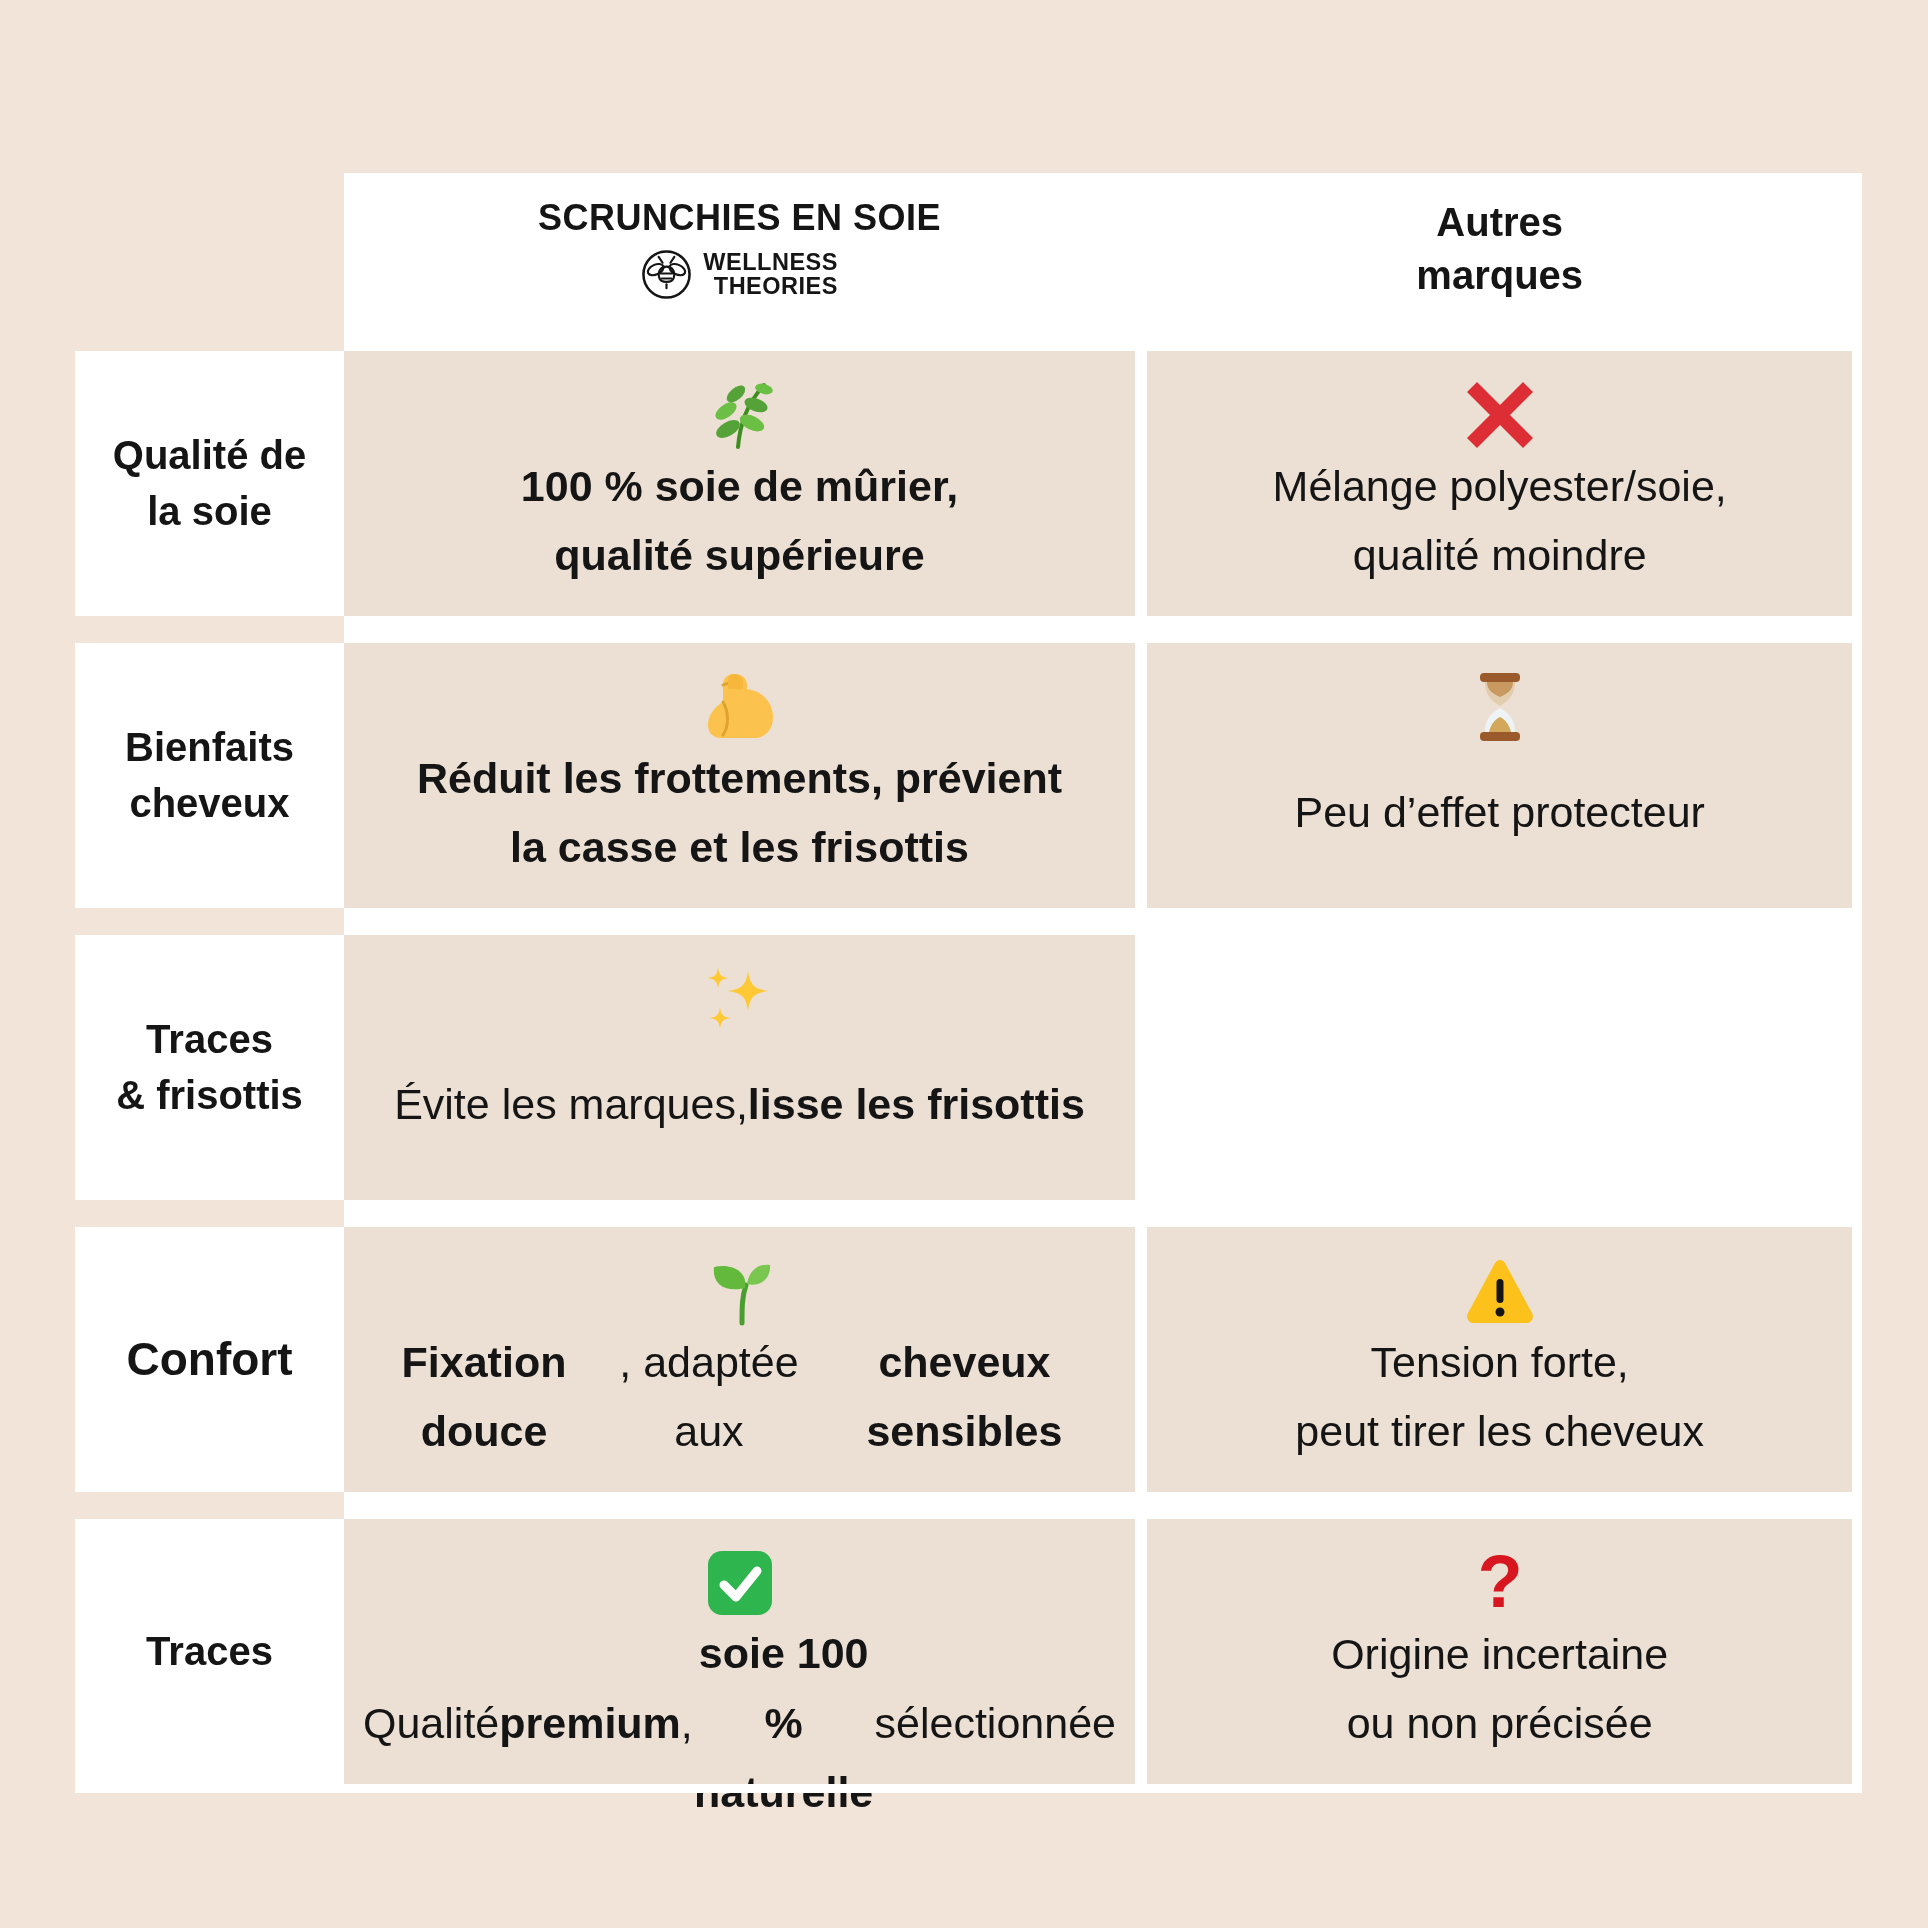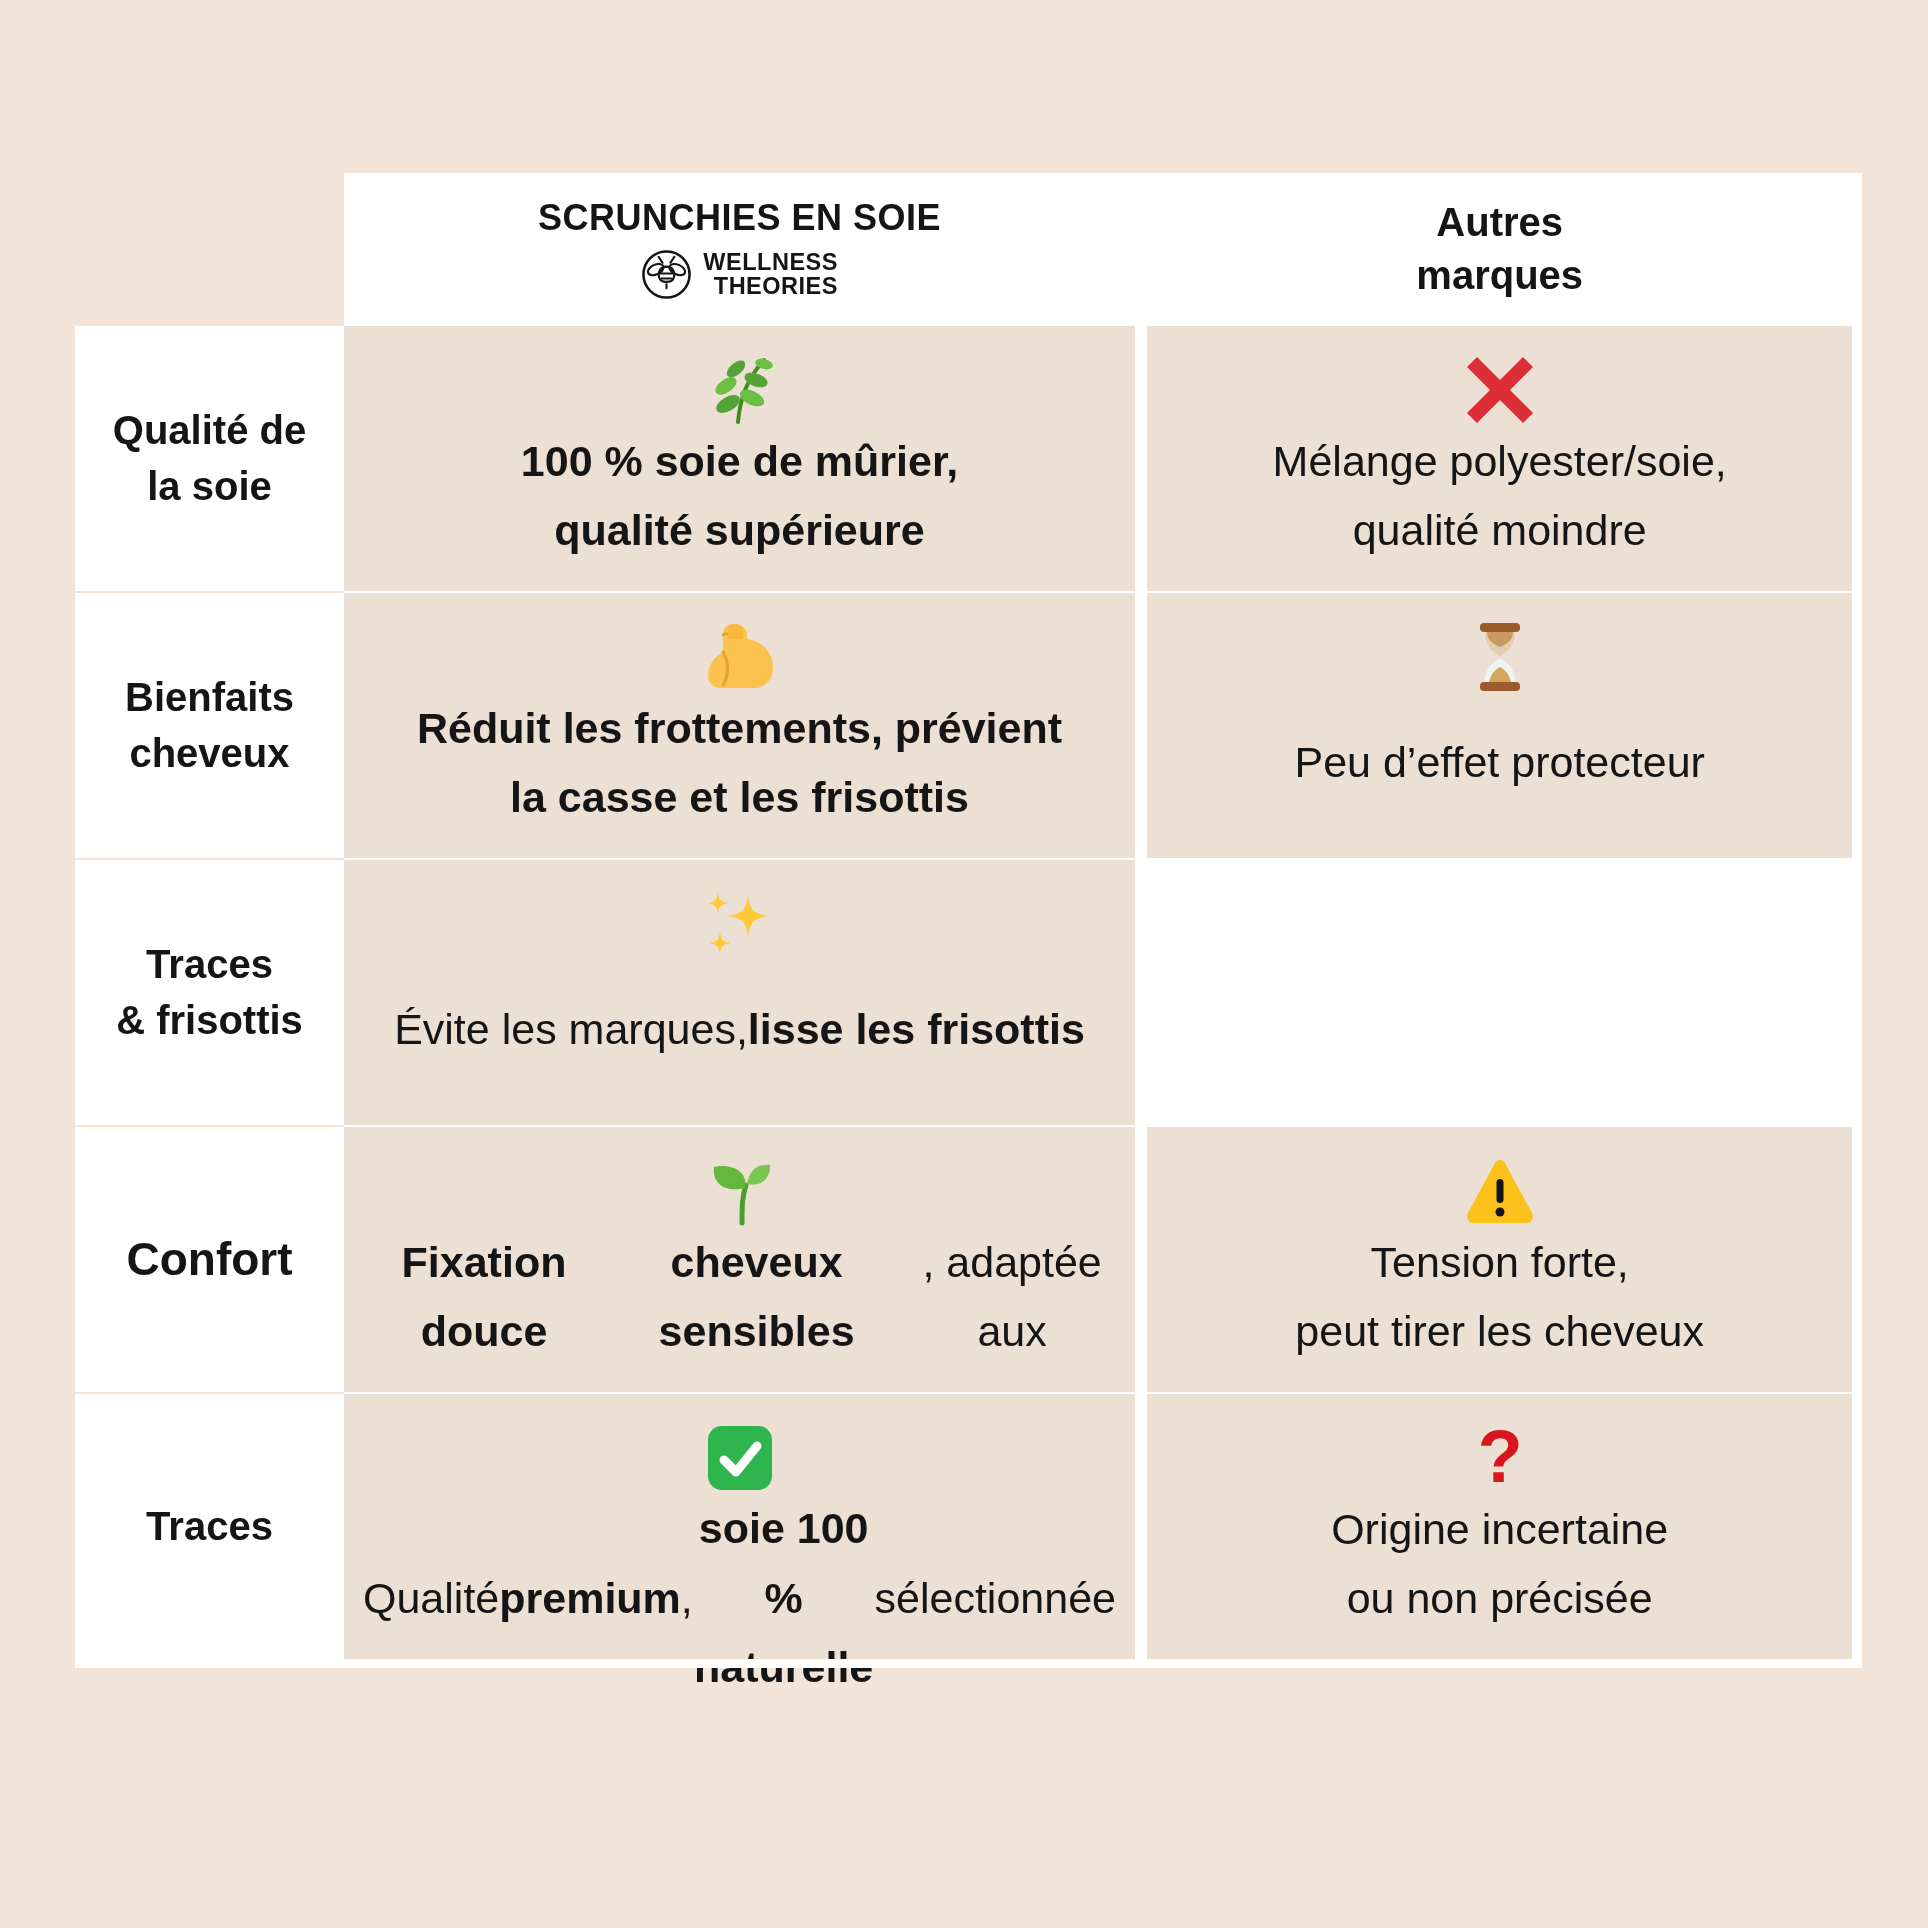--- a/index.html
+++ b/index.html
@@ -12,21 +12,21 @@
     overflow:hidden;
   }
   .canvas{position:absolute;inset:0;}
   
   .table{
     position:absolute;left:75px;top:173px;
     width:1778px;padding-right:9.4px;
     display:grid;
     grid-template-columns:269px 791px 12.2px 705px;
     grid-template-rows:151px repeat(5,265px);
-    row-gap:2px;
+    row-gap:27px;
     
     background:linear-gradient(90deg, rgba(0,0,0,0) 0 269px, #ffffff 269px 100%);
   }
   .table::after{
     content:"";position:absolute;left:0;right:0;top:100%;height:8.5px;background:#ffffff;
   }
   
   .hd{background:#ffffff;display:flex;flex-direction:column;align-items:center;justify-content:center;text-align:center;}
   .hd2{grid-column:2;grid-row:1;gap:9.4px;}
   .hd3{grid-column:4;grid-row:1;}
@@ -166,22 +166,22 @@
 
     <div class="lab small r4">Confort</div>
     <div class="cell c2 r4">
       <span class="icon">
           <svg viewBox="0 0 72 72">
             <path d="M38,68 C38,52 38,42 42,30" fill="none" stroke="#4a9e2f" stroke-width="5" stroke-linecap="round"></path>
     <path d="M41,33 C20,38 8,28 10,12 C30,8 44,18 41,33 Z" fill="#63b93c"></path>
     <path d="M43,29 C45,15 55,8 66,10 C67,24 56,32 43,29 Z" fill="#7ac74f"></path>
           </svg>
         </span>
-      <div class="txt"><span style="font-weight: 700;">Fixation douce</span><span style="font-weight: 700;">cheveux sensibles</span><span style="font-weight: 400;">, adaptée aux
-</span></div>
+      <div class="txt"><span style="font-weight: 700;">Fixation douce</span><span style="font-weight: 400;">, adaptée aux
+</span><span style="font-weight: 700;">cheveux sensibles</span></div>
     </div>
     <div class="cell c3 r4">
       <span class="icon">
           <svg viewBox="0 0 72 72">
             <path d="M31,8 C33.5,4 38.5,4 41,8 L68,58 C70.5,62.5 67.5,68 62.5,68 L9.5,68 C4.5,68 1.5,62.5 4,58 Z" fill="#fcc21b"></path>
     <rect x="32.5" y="24" width="7" height="24" rx="3.5" fill="#151515"></rect>
     <circle cx="36" cy="57" r="4.5" fill="#151515"></circle>
           </svg>
         </span>
       <div class="txt"><span style="font-weight: 400;">Tension forte,

